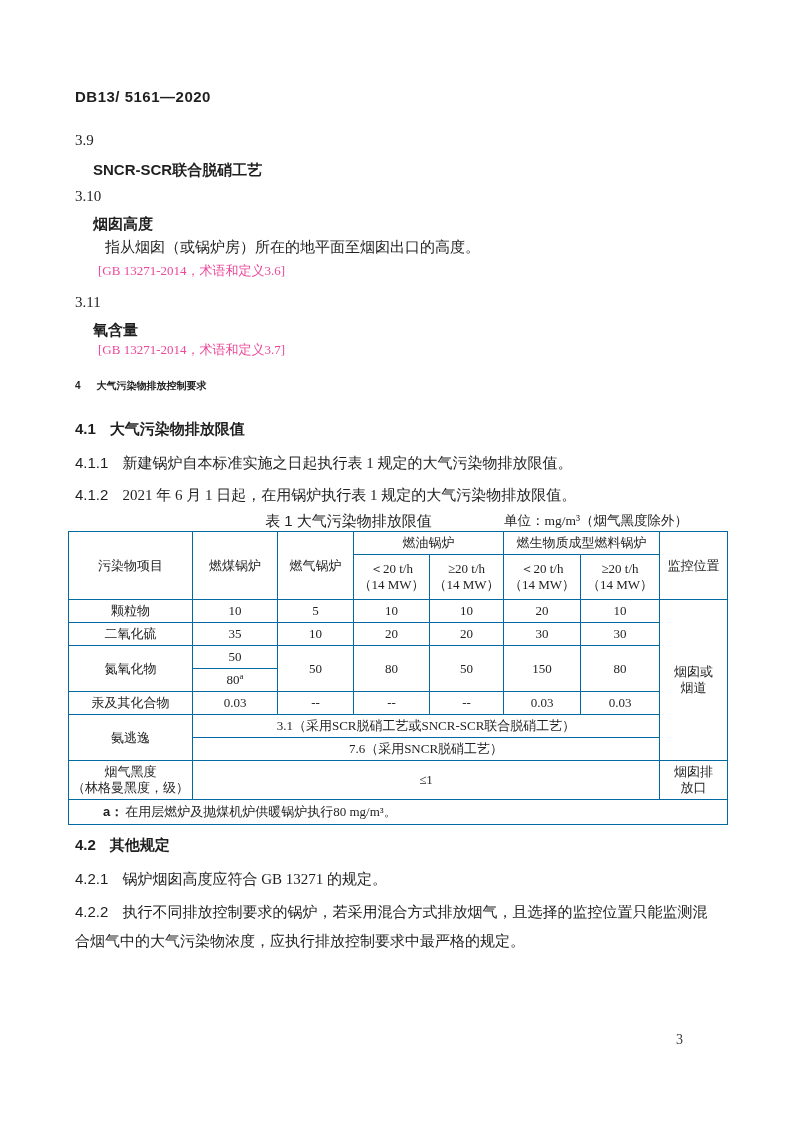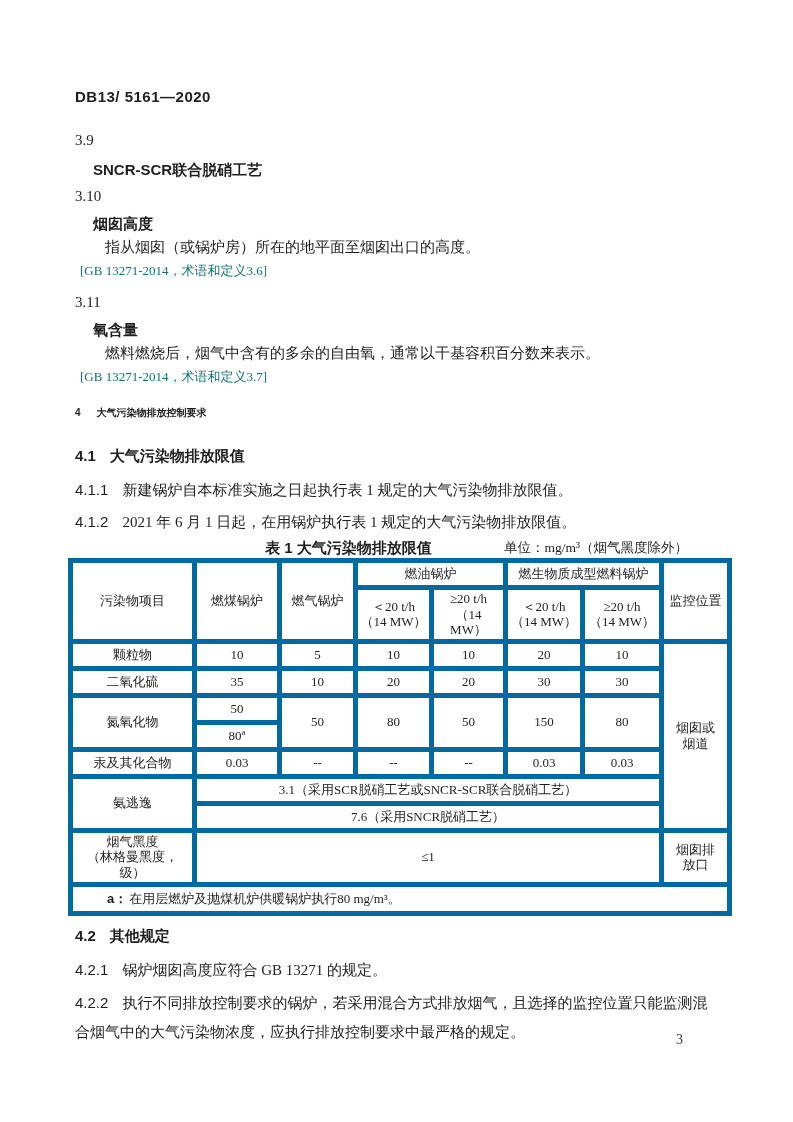--- a/index.html
+++ b/index.html
@@ -24,21 +24,21 @@
   .sec-num.tight{margin-top:6px;}
   .sec-num.mid{margin-top:12px;}
   .term-title{
     margin-top:10px;margin-left:18px;
     font-family:"Liberation Sans","DejaVu Sans",sans-serif;
     font-weight:bold;line-height:20px;
   }
   .term-title.t2{margin-top:8px;}
   .definition{margin-top:6px;line-height:27px;text-indent:2em;}
   .definition.single{margin-top:0;}
-  .source-note{margin-left:5px;font-size:13px;line-height:19px;color:#0f766e;}
+  .source-note{margin-left:23px;font-size:13px;line-height:19px;color:#ec4899;}
   .chapter-heading{
     margin-top:16px;
     font-family:"Liberation Sans","DejaVu Sans",sans-serif;
     font-weight:bold;font-size:10px;line-height:22px;
   }
   .chapter-heading .num{margin-right:16px;}
   .sub-heading{
     margin-top:22px;
     font-family:"Liberation Sans","DejaVu Sans",sans-serif;
     font-weight:bold;font-size:15px;line-height:20px;
@@ -50,32 +50,32 @@
   .clause.c412{margin-top:12px;}
   .clause .num{
     font-family:"Liberation Sans","DejaVu Sans",sans-serif;
     margin-right:14px;
     text-align:right;
   }
   .caption-row{position:relative;margin-top:6px;height:20px;line-height:20px;}
   .table-caption{
     position:absolute;left:0;right:88px;text-align:center;
     font-family:"Liberation Sans","DejaVu Sans",sans-serif;
-    font-weight:bold;font-size:15px;
+    font-weight:normal;font-size:15px;
   }
   .table-unit{position:absolute;right:22px;font-size:13.5px;}
   table.limits{
     border-collapse:collapse;
     margin-left:-7px;margin-top:0;
     table-layout:fixed;width:659px;
     font-size:13px;line-height:1.2;
     color:#1f1f1f;
   }
   table.limits th,table.limits td{
-    border:5px solid #0369a1;
+    border:1px solid #0369a1;
     text-align:center;vertical-align:middle;
     padding:1px 2px;font-weight:normal;
     overflow:hidden;
   }
   tr.hdr1 th{height:20px;}
   tr.hdr2 th{height:42px;}
   tr.body-row td{height:20px;}
   tr.blackness-row td{height:36px;}
   tr.footnote-row td{height:22px;text-align:left;padding-left:34px;}
   .fn-label{font-weight:bold;font-family:"Liberation Sans","DejaVu Sans",sans-serif;margin-right:2px;}
@@ -92,21 +92,20 @@
   <div class="sec-num">3.9</div>
   <div class="term-title">SNCR-SCR联合脱硝工艺</div>
 
   <div class="sec-num tight">3.10</div>
   <div class="term-title t2">烟囱高度</div>
   <div class="definition single">指从烟囱（或锅炉房）所在的地平面至烟囱出口的高度。</div>
   <div class="source-note">[GB 13271-2014，术语和定义3.6]</div>
 
   <div class="sec-num mid">3.11</div>
   <div class="term-title t2">氧含量</div>
-  <div class="definition single">燃料燃烧后，烟气中含有的多余的自由氧，通常以干基容积百分数来表示。</div>
   <div class="source-note">[GB 13271-2014，术语和定义3.7]</div>
 
   <div class="chapter-heading">
     <span class="num">4</span><span>大气污染物排放控制要求</span>
   </div>
 
   <div class="sub-heading">
     <span class="num">4.1</span><span>大气污染物排放限值</span>
   </div>
 

